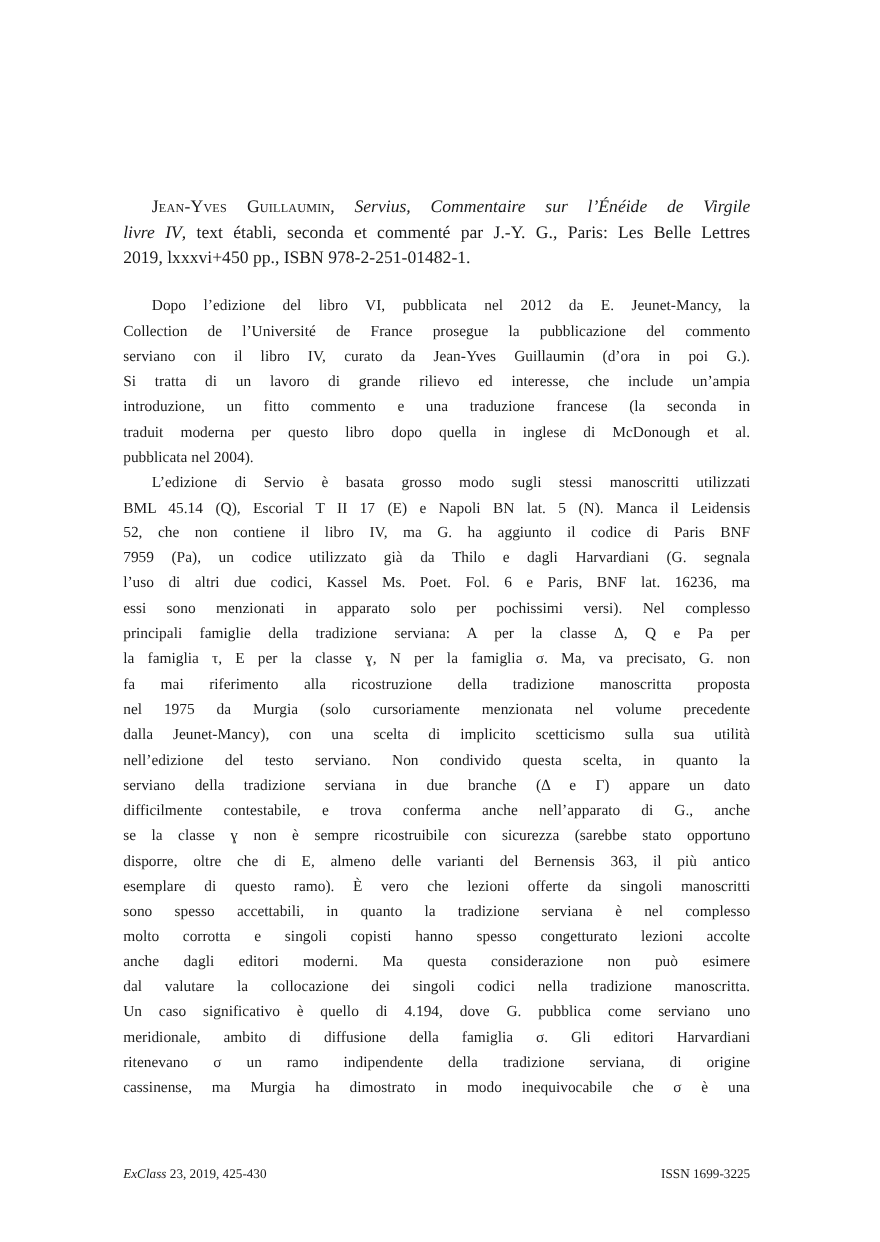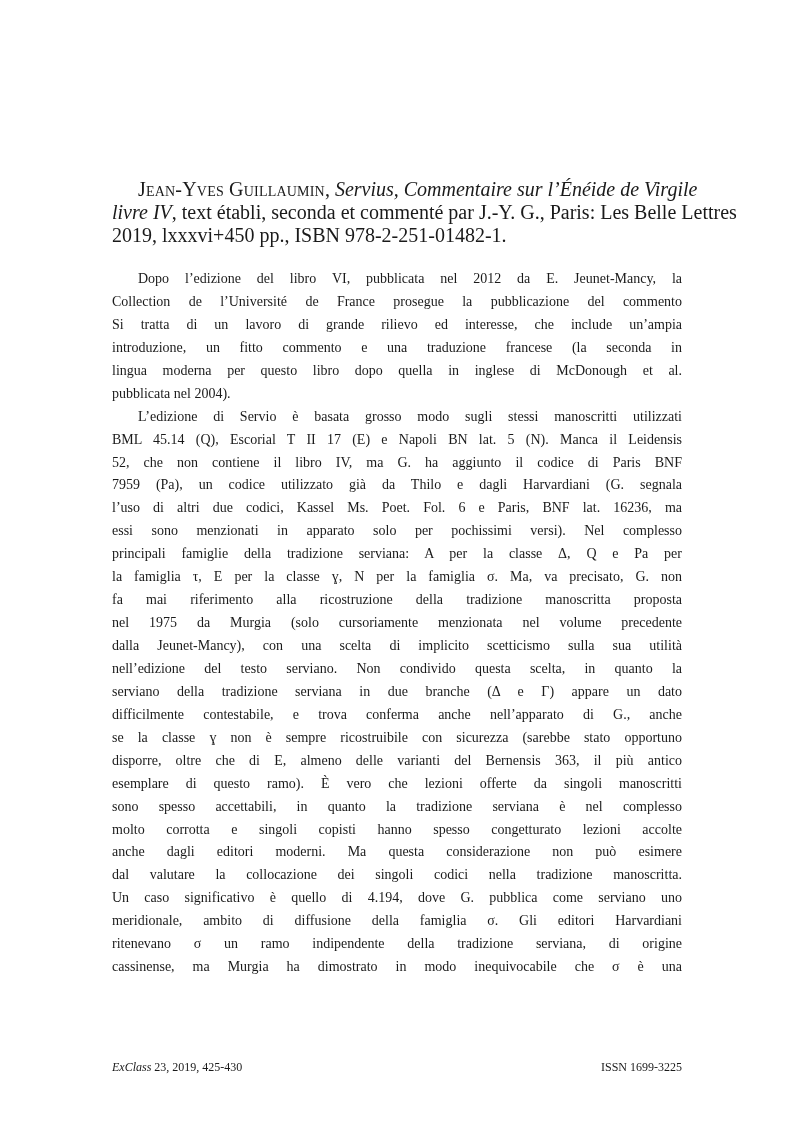--- a/index.html
+++ b/index.html
@@ -19,21 +19,21 @@
       position: absolute;
       left: 112px;
       top: 0;
       width: 570px;
     }
     .citation {
       position: absolute;
       top: 178px;
       left: 0;
       width: 570px;
-      font-size: 20px;
+      font-size: 16px;
       line-height: 22.9px;
     }
     .body-text {
       position: absolute;
       top: 268px;
       left: 0;
       width: 570px;
       font-size: 14px;
       line-height: 22.95px;
     }
@@ -96,27 +96,30 @@
 
   <div class="body-text">
     <div>
       <span class="line indent">
           <span class="justify-inner">Dopo l’edizione del libro VI, pubblicata nel 2012 da E. Jeunet-Mancy, la</span>
         </span>
       <span class="line">
           <span class="justify-inner">Collection de l’Université de France prosegue la pubblicazione del commento</span>
         </span>
       <span class="line">
+          <span class="justify-inner">serviano con il libro IV, curato da Jean-Yves Guillaumin (d’ora in poi G.).</span>
+        </span>
+      <span class="line">
           <span class="justify-inner">Si tratta di un lavoro di grande rilievo ed interesse, che include un’ampia</span>
         </span>
       <span class="line">
           <span class="justify-inner">introduzione, un fitto commento e una traduzione francese (la seconda in</span>
         </span>
       <span class="line">
-          <span class="justify-inner">lingua moderna per questo libro dopo quella in inglese di McDonough et al.</span>
+          <span class="justify-inner">traduit moderna per questo libro dopo quella in inglese di McDonough et al.</span>
         </span>
       <span class="line last">
           <span class="justify-inner">pubblicata nel 2004).</span>
         </span>
     </div>
     <div>
       <span class="line indent">
           <span class="justify-inner">L’edizione di Servio è basata grosso modo sugli stessi manoscritti utilizzati</span>
         </span>
       <span class="line">

